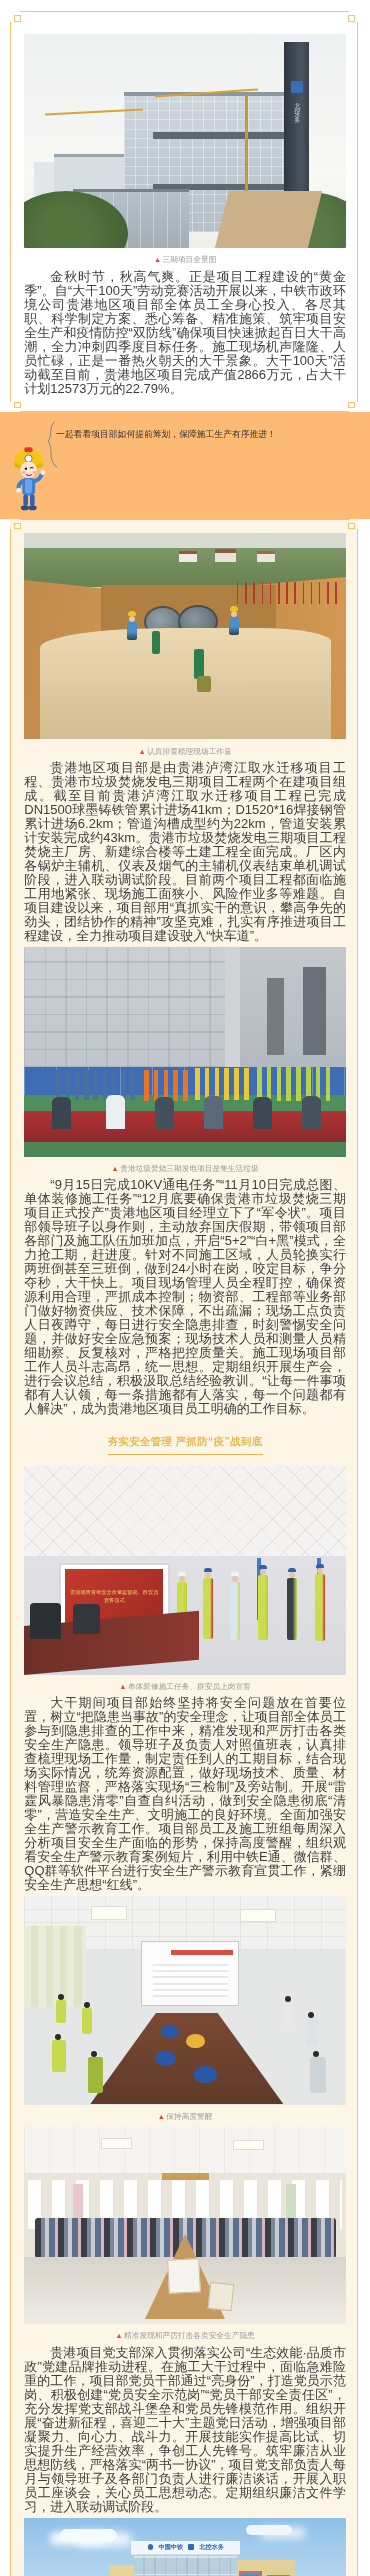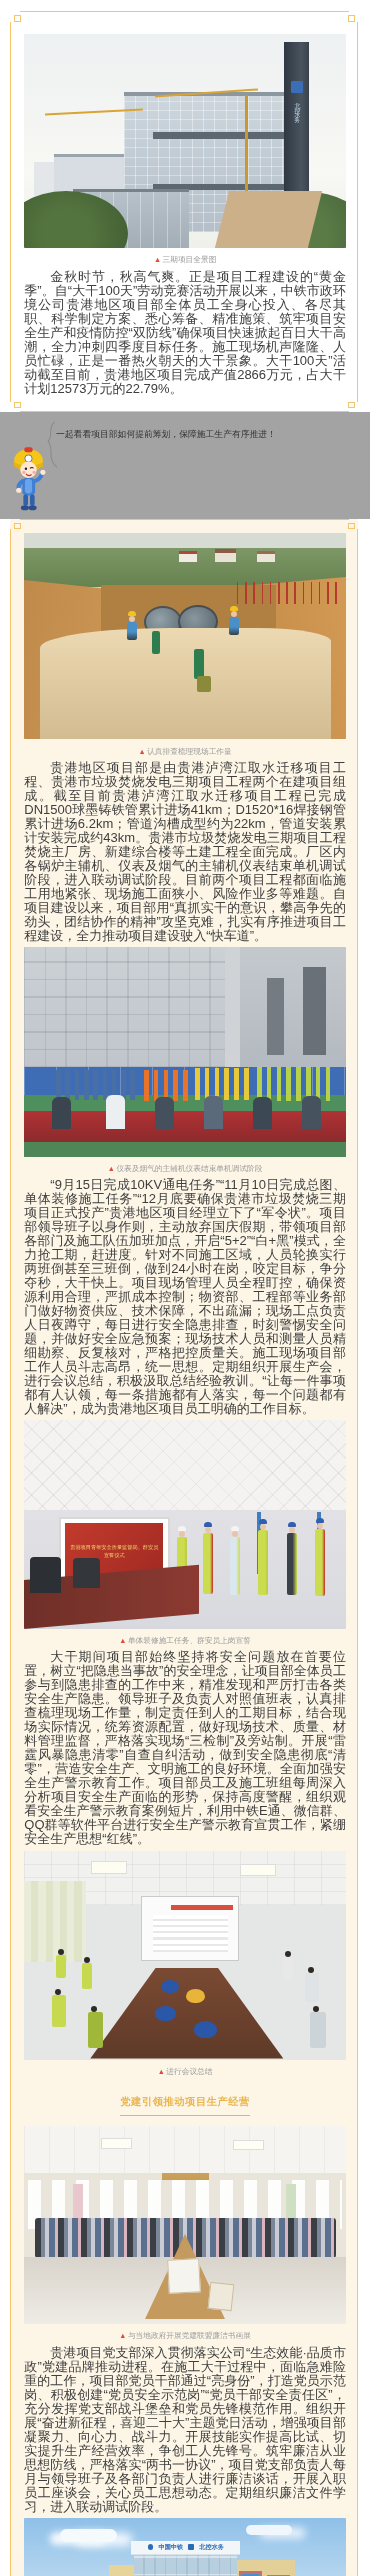--- a/index.html
+++ b/index.html
@@ -23,21 +23,21 @@
   
   .photo { position:relative; width:322px; overflow:hidden; border-radius:1px; }
   .caption { text-align:center; font-size:7.7px; color:#9c9c9c; margin:7.2px 0 4.1px; }
   .caption .tri { color:#e3493a; font-size:7.2px; margin-right:1.5px; }
   .para { font-size:13px; line-height:14px; text-align:justify; text-indent:2em; color:#3e3e3e; margin:1px 0 4.1px; }
   .gold-header { text-align:center; margin:17.5px 0 10.3px; }
   .gold-header span { display:inline-block; color:#e9b64f; font-size:10.3px; font-weight:bold;
                       letter-spacing:0.5px; padding-bottom:5.7px; border-bottom:1px solid #e9b64f; }
 
   
-  .interlude { position:relative; height:107px; background:#a3a3a3; }
+  .interlude { position:relative; height:107px; background:#fdba74; }
   .bubble-text { position:absolute; left:56px; top:16.5px; width:258px; font-size:8.8px; color:#333333; }
   .brace { position:absolute; left:44px; top:9.3px; }
   .mascot { position:absolute; left:9.3px; top:31px; }
 
   
   .abs { position:absolute; }
   .figure { position:absolute; width:11.3px; }
   .figure .head { width:6.2px; height:6.2px; border-radius:50%; background:#e8c5a8; margin:0 auto; }
   .figure .helm { width:7.2px; height:4.6px; border-radius:3.6px 3.6px 1px 1px; margin:0 auto; }
   .figure .body { width:9.3px; height:17.5px; border-radius:2.1px; margin:0 auto; }
@@ -168,24 +168,25 @@
       <div class="abs" style="left:0;bottom:14.4px;width:322px;height:31px;background:linear-gradient(180deg,#b03234,#8c2a2c);"></div>
       <div class="abs" style="left:0;bottom:0;width:322px;height:14.4px;background:#4f8657;"></div>
       <div class="abs" style="left:28px;bottom:28px;width:18.5px;height:32px;background:#3a4550;border-radius:6.2px 6.2px 0 0;"></div>
       <div class="abs" style="left:82px;bottom:28px;width:18.5px;height:34px;background:#eceff1;border-radius:6.2px 6.2px 0 0;"></div>
       <div class="abs" style="left:131px;bottom:28px;width:18.5px;height:32px;background:#44505c;border-radius:6.2px 6.2px 0 0;"></div>
       <div class="abs" style="left:180px;bottom:28px;width:18.5px;height:33px;background:#5a6a7a;border-radius:6.2px 6.2px 0 0;"></div>
       <div class="abs" style="left:229px;bottom:28px;width:18.5px;height:32px;background:#3c4854;border-radius:6.2px 6.2px 0 0;"></div>
       <div class="abs" style="left:278px;bottom:28px;width:18.5px;height:33px;background:#46525e;border-radius:6.2px 6.2px 0 0;"></div>
     </div>
     <div class="caption">
-      <span class="tri">▲</span><span>仪表及烟气的主辅机仪表结束单机调试阶段</span>
+      <span class="tri">▲</span><span>贵港垃圾焚烧三期发电项目是集生活垃圾</span>
     </div>
     <p class="para">“9月15日完成10KV通电任务”“11月10日完成总图、单体装修施工任务”“12月底要确保贵港市垃圾焚烧三期项目正式投产”贵港地区项目经理立下了“军令状”。项目部领导班子以身作则，主动放弃国庆假期，带领项目部各部门及施工队伍加班加点，开启“5+2”“白+黑”模式，全力抢工期，赶进度。针对不同施工区域，人员轮换实行两班倒甚至三班倒，做到24小时在岗，咬定目标，争分夺秒，大干快上。项目现场管理人员全程盯控，确保资源利用合理，严抓成本控制；物资部、工程部等业务部门做好物资供应、技术保障，不出疏漏；现场工点负责人日夜蹲守，每日进行安全隐患排查，时刻警惕安全问题，并做好安全应急预案；现场技术人员和测量人员精细勘察、反复核对，严格把控质量关。施工现场项目部工作人员斗志高昂，统一思想。定期组织开展生产会，进行会议总结，积极汲取总结经验教训。“让每一件事项都有人认领，每一条措施都有人落实，每一个问题都有人解决”，成为贵港地区项目员工明确的工作目标。</p>
 
+    <h2 class="gold-header"><span>夯实安全管理 严抓防“疫”战到底</span></h2>
 
     <div class="photo" style="height:209px;">
       <div class="abs" style="inset:0;background:linear-gradient(180deg,#e9e8eb,#d8d9de);"></div>
       <div class="abs" style="left:0;top:0;width:322px;height:90px;background:repeating-linear-gradient(45deg,rgba(0,0,0,.05) 0 1px,transparent 1px 15.5px),repeating-linear-gradient(-45deg,rgba(0,0,0,.05) 0 1px,transparent 1px 15.5px),#f4f3f1;"></div>
       <div class="abs" style="right:25px;top:92px;width:4.6px;height:67px;background:#3e7fc1;"></div>
       <div class="abs" style="right:85px;top:92px;width:4.6px;height:62px;background:#3e7fc1;"></div>
       <div class="abs" style="left:35px;top:97px;width:111px;height:70px;background:#ffffff;border:2.1px solid #d8d8d8;"></div>
       <div class="abs" style="left:41px;top:103px;width:98px;height:57px;background:linear-gradient(135deg,#c33a2d,#a02a22);display:flex;align-items:center;justify-content:center;padding:4.1px;">
         <span style="color:#f3cf6a;font-size:5.2px;line-height:7.7px;text-align:center;">贵港项目青年安全质量监督岗、群安员宣誓仪式</span>
       </div>
@@ -265,42 +266,41 @@
       <div class="figure" style="left:281px;top:116px;">
           <div class="head" style="background:#2e2a26;"></div>
           <div class="body" style="background:#dfe3e6;height:29px;width:13.4px;"></div>
         </div>
       <div class="figure" style="left:286px;top:155px;">
           <div class="head" style="background:#2e2a26;"></div>
           <div class="body" style="background:#cdd4d8;height:36px;width:15.5px;"></div>
         </div>
     </div>
     <div class="caption">
-      <span class="tri">▲</span><span>进行会议总结</span>
-    </div>
-
-    <h2 class="gold-header"><span>党建引领推动项目生产经营</span></h2>
+      <span class="tri">▲</span><span>保持高度警醒</span>
+    </div>
+
 
     <div class="photo" style="height:198px;">
       <div class="abs" style="inset:0;background:#eae5da;"></div>
       <div class="abs" style="left:0;top:0;width:322px;height:47px;background:repeating-linear-gradient(90deg,rgba(0,0,0,.04) 0 1px,transparent 1px 25px),#f5f4f1;"></div>
       <div class="abs" style="left:77px;top:11.3px;width:31px;height:11.3px;background:#fefef4;border:1px solid #ddd;"></div>
       <div class="abs" style="left:209px;top:13.4px;width:31px;height:10.3px;background:#fefef4;border:1px solid #ddd;"></div>
       <div class="abs" style="left:138px;top:47px;width:47px;height:34px;background:linear-gradient(180deg,#caa25a,#b88e48);"></div>
       <div class="abs" style="left:4.1px;top:54px;width:314px;height:49px;background:repeating-linear-gradient(90deg,#fdfdfb 0 13.4px,#eae5da 13.4px 24px);"></div>
       <div class="abs" style="left:49px;top:58px;width:9.3px;height:41px;background:#e8c7cd;"></div>
       <div class="abs" style="left:262px;top:58px;width:9.3px;height:41px;background:#cfe0c2;"></div>
       <div class="abs" style="left:10.3px;top:92px;width:301px;height:40px;background:repeating-linear-gradient(90deg,#3a3f46 0 6.2px,#7b8698 6.2px 10.3px,#c9ccd4 10.3px 14px,#5b708f 14px 19.6px,#d9b5c0 19.6px 23px);border-radius:3.1px;"></div>
       <div class="abs" style="left:0;bottom:0;width:322px;height:67px;background:linear-gradient(180deg,#d8d4cb,#efece6);"></div>
       <div class="abs" style="left:121px;bottom:5.2px;width:0;height:0;border-left:40px solid transparent;border-right:40px solid transparent;border-bottom:85px solid #c49a5e;"></div>
       <div class="abs" style="left:144px;bottom:31px;width:32px;height:34px;background:#f6f4ee;border:0.5px solid #cbbd9e;transform:rotate(-3deg);"></div>
       <div class="abs" style="left:185px;bottom:14.4px;width:24px;height:27px;background:#efe9dc;border:0.5px solid #cbbd9e;transform:rotate(6deg);"></div>
     </div>
     <div class="caption">
-      <span class="tri">▲</span><span>与当地政府开展党建联盟廉洁书画展</span>
+      <span class="tri">▲</span><span>精准发现和严厉打击各类安全生产隐患</span>
     </div>
     <p class="para">贵港项目党支部深入贯彻落实公司“生态效能·品质市政”党建品牌推动进程。在施工大干过程中，面临急难险重的工作，项目部党员干部通过“亮身份”，打造党员示范岗、积极创建“党员安全示范岗”“党员干部安全责任区”，充分发挥党支部战斗堡垒和党员先锋模范作用。组织开展“奋进新征程，喜迎二十大”主题党日活动，增强项目部凝聚力、向心力、战斗力。开展技能实作提高比试、切实提升生产经营效率，争创工人先锋号。筑牢廉洁从业思想防线，严格落实“两书一协议”，项目党支部负责人每月与领导班子及各部门负责人进行廉洁谈话，开展入职员工座谈会，关心员工思想动态。定期组织廉洁文件学习，进入联动调试阶段。</p>
 
     <div class="photo" style="height:162px;">
       <div class="abs" style="inset:0;background:linear-gradient(180deg,#8fc0e8,#d8eaf6 70%,#e8f2f8);"></div>
       <div class="abs" style="left:36px;top:11.3px;width:57px;height:13.4px;background:#ffffff;border-radius:10.3px;box-shadow:15.5px 4.1px 9.3px #fff,-10.3px 3.1px 7.2px #fff;opacity:.9;"></div>
       <div class="abs" style="left:222px;top:7.2px;width:46px;height:10.3px;background:#ffffff;border-radius:8.2px;box-shadow:13.4px 3.1px 8.2px #fff;opacity:.85;"></div>
       <div class="abs" style="left:0;top:61px;width:78px;height:101px;background:repeating-linear-gradient(0deg,rgba(90,80,60,.18) 0 1.5px,transparent 1.5px 15.5px),#ddd0a8;border-top:4.1px solid #9a8f72;"></div>
       <div class="abs" style="left:85px;top:47px;width:30px;height:115px;background:#e6d49a;"></div>
       <div class="abs" style="left:209px;top:42px;width:62px;height:120px;background:#e2d098;"></div>

